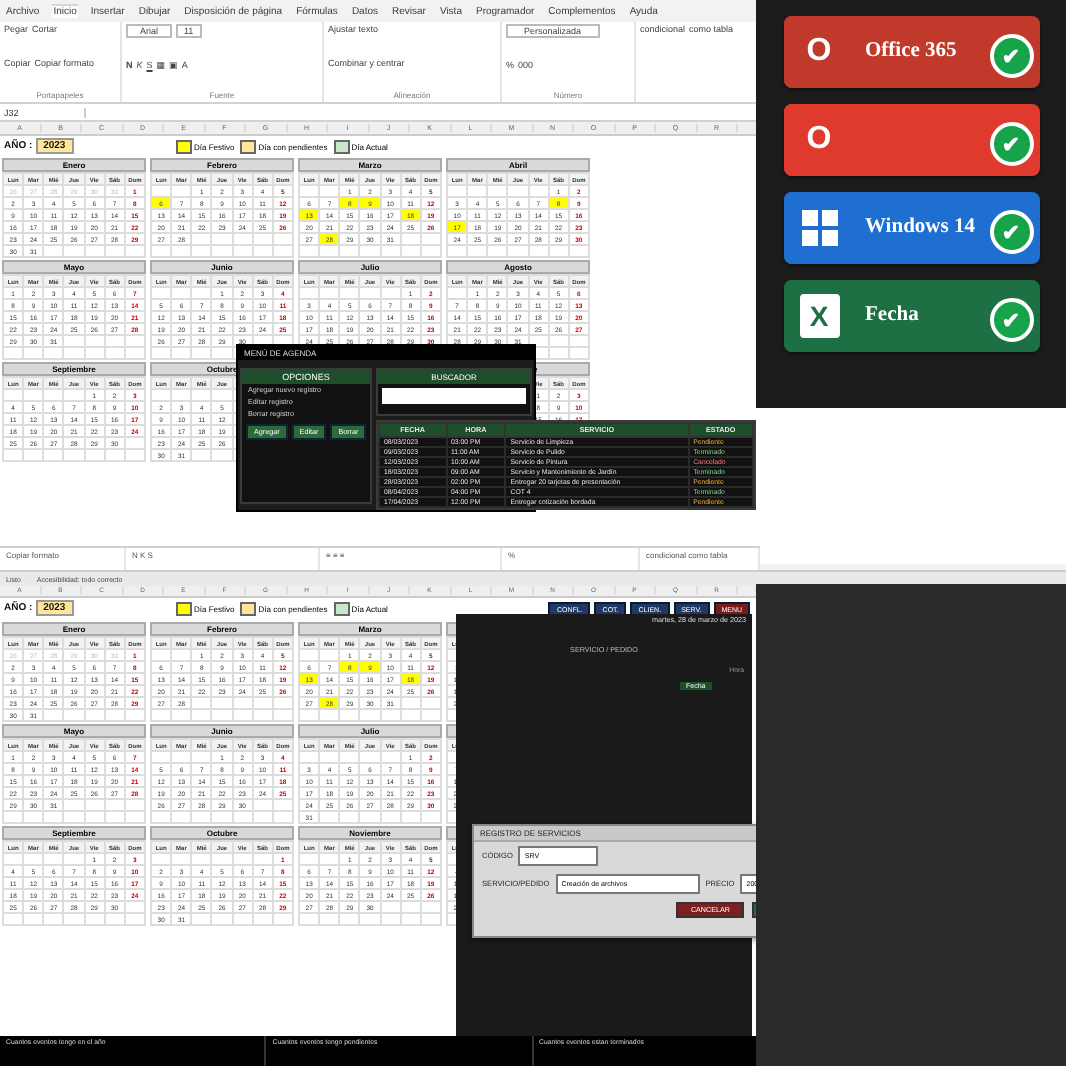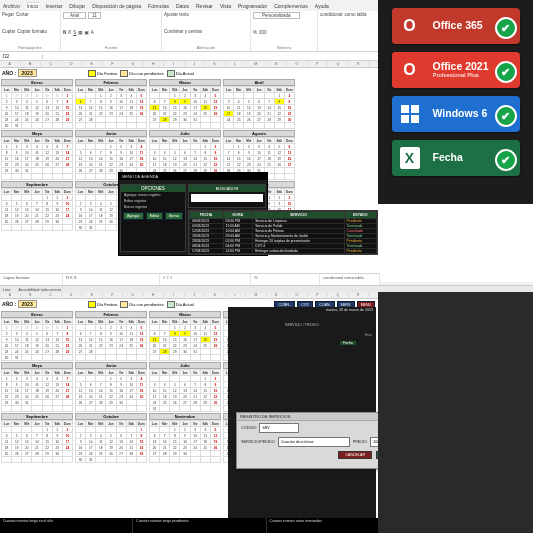--- a/index.html
+++ b/index.html
@@ -90,21 +90,21 @@
   .dbtn.cancel{background:#7d1f1f;}
   .dbtn.ok{background:#2b6b3a;}
 
   .bot-footer{position:absolute;left:0;bottom:0;width:533px;height:16px;background:#000;display:flex;font-size:3.4px;color:#dcdcdc;}
   .bot-footer .fc{flex:1;border-right:1px solid #333;padding:1px 3px;}
 
   
   .badges{position:absolute;right:0;top:0;width:155px;height:196px;background:#1c1c1c;padding-top:8px;}
   .badge{position:relative;margin:0 auto 8px auto;width:128px;height:36px;border-radius:4px;display:flex;align-items:center;background:#fff;overflow:hidden;box-shadow:0 1px 2px rgba(0,0,0,.5);}
   .badge .sq{width:36px;height:36px;display:flex;align-items:center;justify-content:center;color:#fff;font-weight:bold;font-size:16px;}
-  .badge .tx{flex:1;padding-left:5px;line-height:1.05;}
+  .badge .tx{flex:1;padding-left:5px;line-height:1.05;font-family:Liberation Serif, serif;}
   .badge .t1{font-size:10.5px;font-weight:bold;}
   .badge .t2{font-size:6px;}
   .check{position:absolute;right:3px;top:9px;width:18px;height:18px;border-radius:50%;background:#16a34a;border:2px solid #fff;color:#fff;font-size:11px;display:flex;align-items:center;justify-content:center;font-weight:bold;}
   .b-o365{background:#c0392b;}
   .b-o365 .sq{background:#c0392b;}
   .b-o2021{background:#e03a2f;}
   .b-o2021 .sq{background:#e03a2f;}
   .b-win{background:#1f6fd0;}
   .b-win .sq{background:#1f6fd0;}
   .b-xl{background:#1d7044;}
@@ -2155,37 +2155,33 @@
     <div class="badge dark b-o365">
       <div class="sq">O</div>
       <div class="tx">
         <div class="t1">Office 365</div>
         <div class="t2"></div>
       </div>
       <div class="check">✔</div>
     </div>
     <div class="badge dark b-o2021">
       <div class="sq">O</div>
-      <div class="tx">
-        <div class="t1">Office 2021</div>
-        <div class="t2">Professional Plus</div>
-      </div>
       <div class="check">✔</div>
     </div>
     <div class="badge dark b-win">
       <div class="sq">
           <span class="winlogo">
             <i></i>
             <i></i>
             <i></i>
             <i></i>
           </span>
         </div>
       <div class="tx">
-        <div class="t1">Windows 6</div>
+        <div class="t1">Windows 14</div>
         <div class="t2"></div>
       </div>
       <div class="check">✔</div>
     </div>
     <div class="badge dark b-xl">
       <div class="sq">
           <span class="xlogo">X</span>
         </div>
       <div class="tx">
         <div class="t1">Fecha</div>

